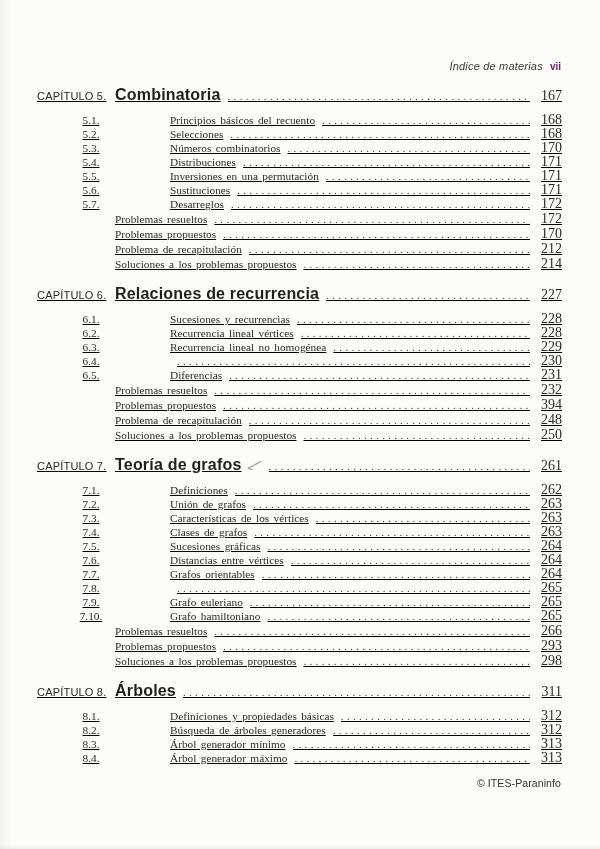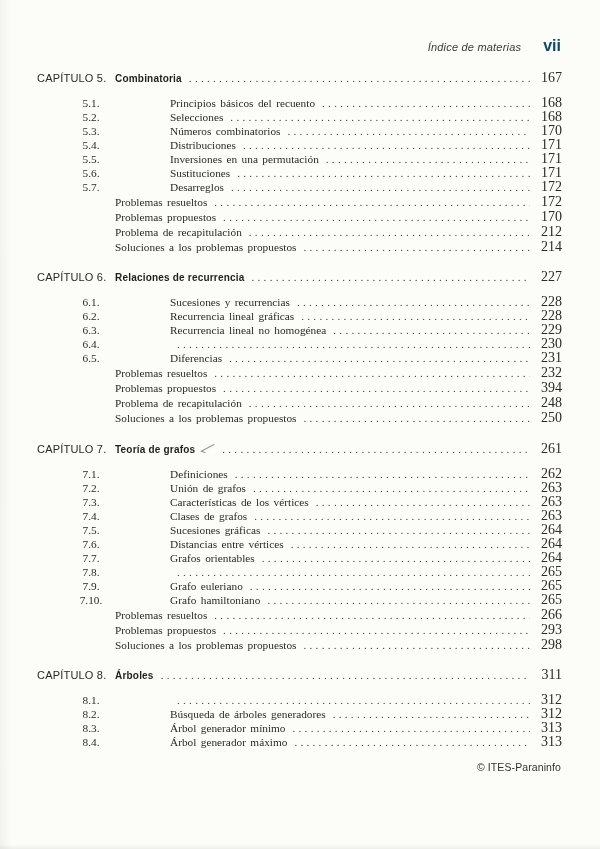--- a/index.html
+++ b/index.html
@@ -10,44 +10,44 @@
       linear-gradient(0deg, rgba(60,60,50,0.07), rgba(60,60,50,0) 5px),
       #fcfcf8;
   }
   .page {
     box-sizing: border-box;
     width: 600px; height: 849px;
     padding: 37px 38px 0 37px;
   }
   
   .header {
-    display: flex; justify-content: flex-end; align-items: baseline; gap: 22px;
+    display: flex; justify-content: flex-end; align-items: baseline; gap: 7px;
     padding-right: 1px;
   }
   .running-title {
     font-family: "Liberation Sans", sans-serif; font-style: italic;
     font-size: 11px; color: #3c3a36; letter-spacing: 0.2px;
   }
   .folio {
     font-family: "Liberation Sans", sans-serif; font-weight: 700;
-    font-size: 16px; color: #0c4a6e;
+    font-size: 10px; color: #701a75; margin-top: 24px;
   }
   
   .toc { margin-top: 13px; }
-  .chapter { margin-top: 16px; }
+  .chapter { margin-top: 16px; text-decoration: underline; }
   .row { display: flex; align-items: baseline; }
   .chapter-row { line-height: 14px; margin-bottom: 10px; }
   .ch-label {
     flex: 0 0 78px;
     font-family: "Liberation Sans", sans-serif; font-size: 11px;
     color: #2a2922; letter-spacing: 0.2px; white-space: nowrap;
   }
   .ch-title {
     font-family: "Liberation Sans", sans-serif; font-weight: 700;
-    font-size: 10px; color: #201f1b; white-space: nowrap; letter-spacing: 0.2px;
+    font-size: 16px; color: #201f1b; white-space: nowrap; letter-spacing: 0.2px;
   }
   .section-row { line-height: 13px; }
   .sec-num {
     flex: 0 0 108px; text-align: center; margin-right: 25px;
     font-family: "Liberation Serif", serif; font-size: 11.3px; color: #2c2a25;
   }
   .sec-title {
     font-family: "Liberation Serif", serif; font-size: 11.3px; color: #2c2a25;
     white-space: nowrap; word-spacing: 1.6px;
   }
@@ -181,21 +181,21 @@
     <div class="sections">
   <div class="row section-row">
     <span class="sec-num">6.1.</span>
     <span class="sec-title"><span class="t-main">Sucesiones y recurrencias</span></span>
     <span class="leader">................................................................................................................................................................</span>
     <span class="pg">228</span>
   </div>
 
   <div class="row section-row">
     <span class="sec-num">6.2.</span>
-    <span class="sec-title"><span class="t-main">Recurrencia lineal gráficas</span></span>
+    <span class="sec-title"><span class="t-main">Recurrencia lineal vértices</span></span>
     <span class="leader">................................................................................................................................................................</span>
     <span class="pg">228</span>
   </div>
 
   <div class="row section-row">
     <span class="sec-num">6.3.</span>
     <span class="sec-title"><span class="t-main">Recurrencia lineal no homogénea</span></span>
     <span class="leader">................................................................................................................................................................</span>
     <span class="pg">229</span>
   </div>
@@ -345,20 +345,21 @@
     <div class="row chapter-row">
       <span class="ch-label">CAPÍTULO 8.</span>
       <span class="ch-title">Árboles</span>
 
       <span class="leader">................................................................................................................................................................</span>
       <span class="pg">311</span>
     </div>
     <div class="sections">
   <div class="row section-row">
     <span class="sec-num">8.1.</span>
+    <span class="sec-title"><span class="t-main">Definiciones y propiedades básicas</span></span>
     <span class="leader">................................................................................................................................................................</span>
     <span class="pg">312</span>
   </div>
 
   <div class="row section-row">
     <span class="sec-num">8.2.</span>
     <span class="sec-title"><span class="t-main">Búsqueda de árboles generadores</span></span>
     <span class="leader">................................................................................................................................................................</span>
     <span class="pg">312</span>
   </div>

